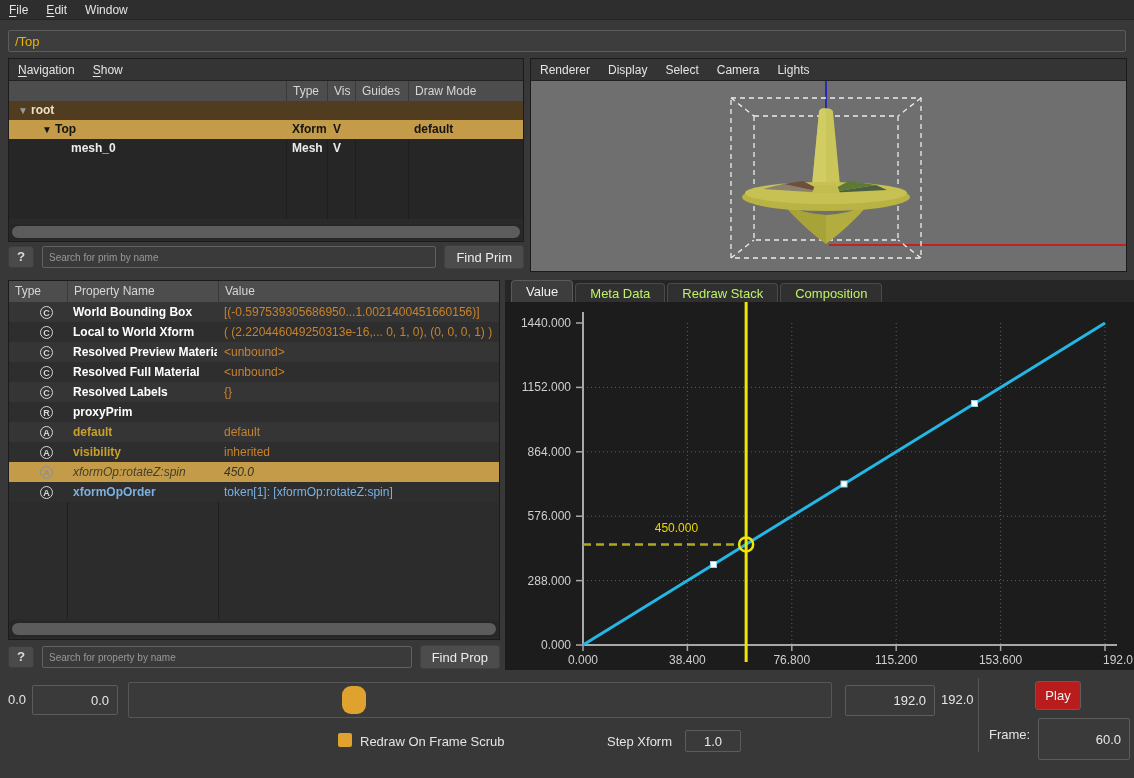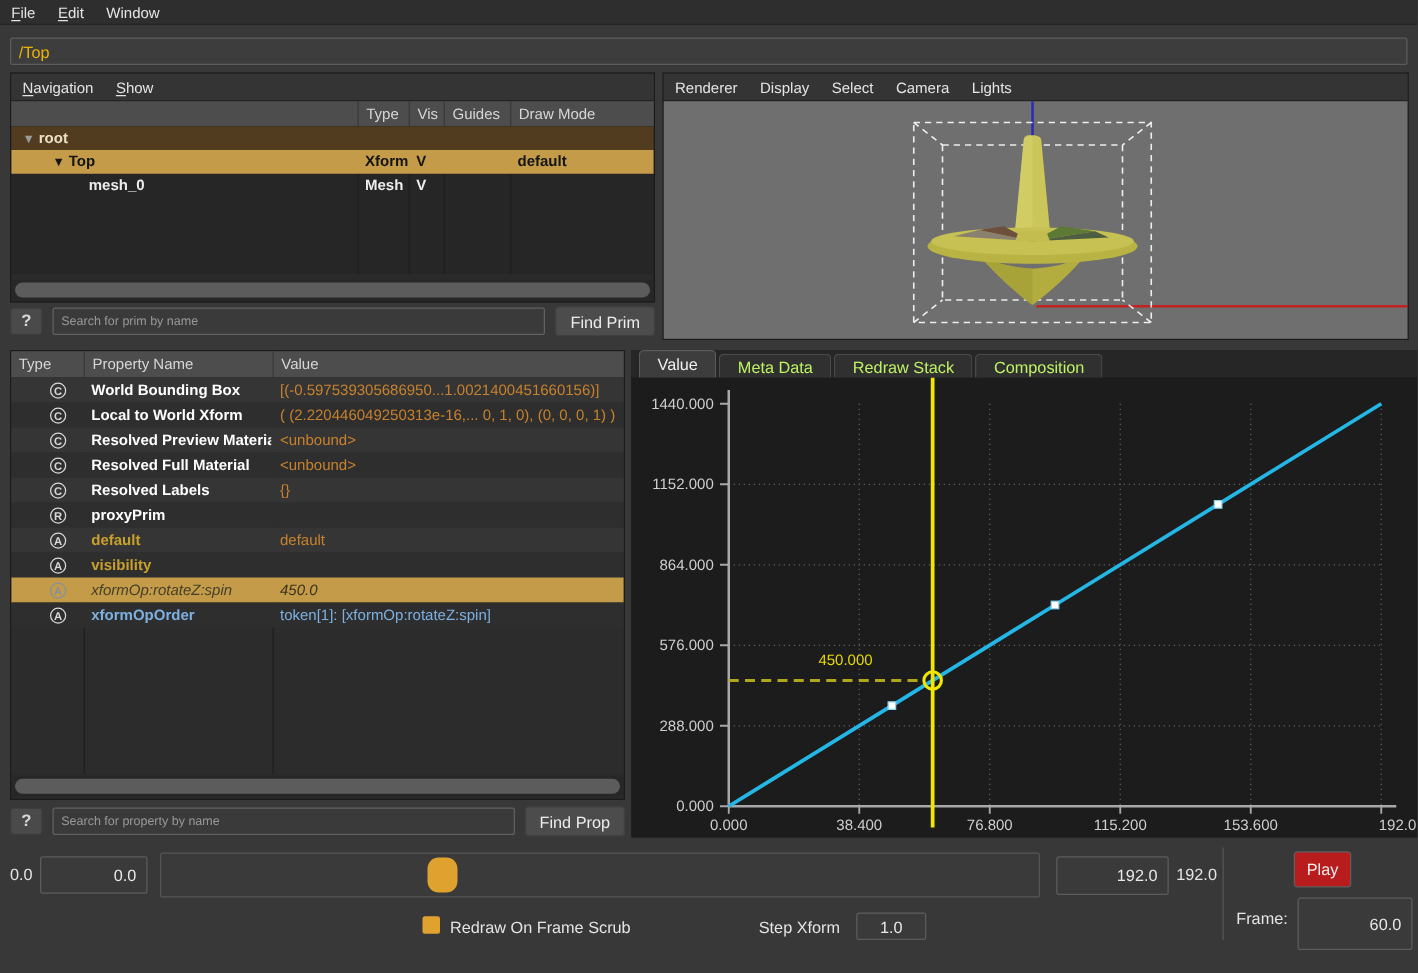--- a/index.html
+++ b/index.html
@@ -226,20 +226,21 @@
         <span class="pcell pvalue"></span>
       </div>
       <div class="prow" data-variant="attr">
         <span class="pcell ptype"><span class="circle">A</span></span>
         <span class="pcell pname">default</span>
         <span class="pcell pvalue">default</span>
       </div>
       <div class="prow" data-variant="attr">
         <span class="pcell ptype"><span class="circle">A</span></span>
         <span class="pcell pname">visibility</span>
+        <span class="pcell pvalue">inherited</span>
       </div>
       <div class="prow" data-variant="selected">
         <span class="pcell ptype"><span class="circle">A</span></span>
         <span class="pcell pname">xformOp:rotateZ:spin</span>
         <span class="pcell pvalue">450.0</span>
       </div>
       <div class="prow" data-variant="rel">
         <span class="pcell ptype"><span class="circle">A</span></span>
         <span class="pcell pname">xformOpOrder</span>
         <span class="pcell pvalue">token[1]: [xformOp:rotateZ:spin]</span>

